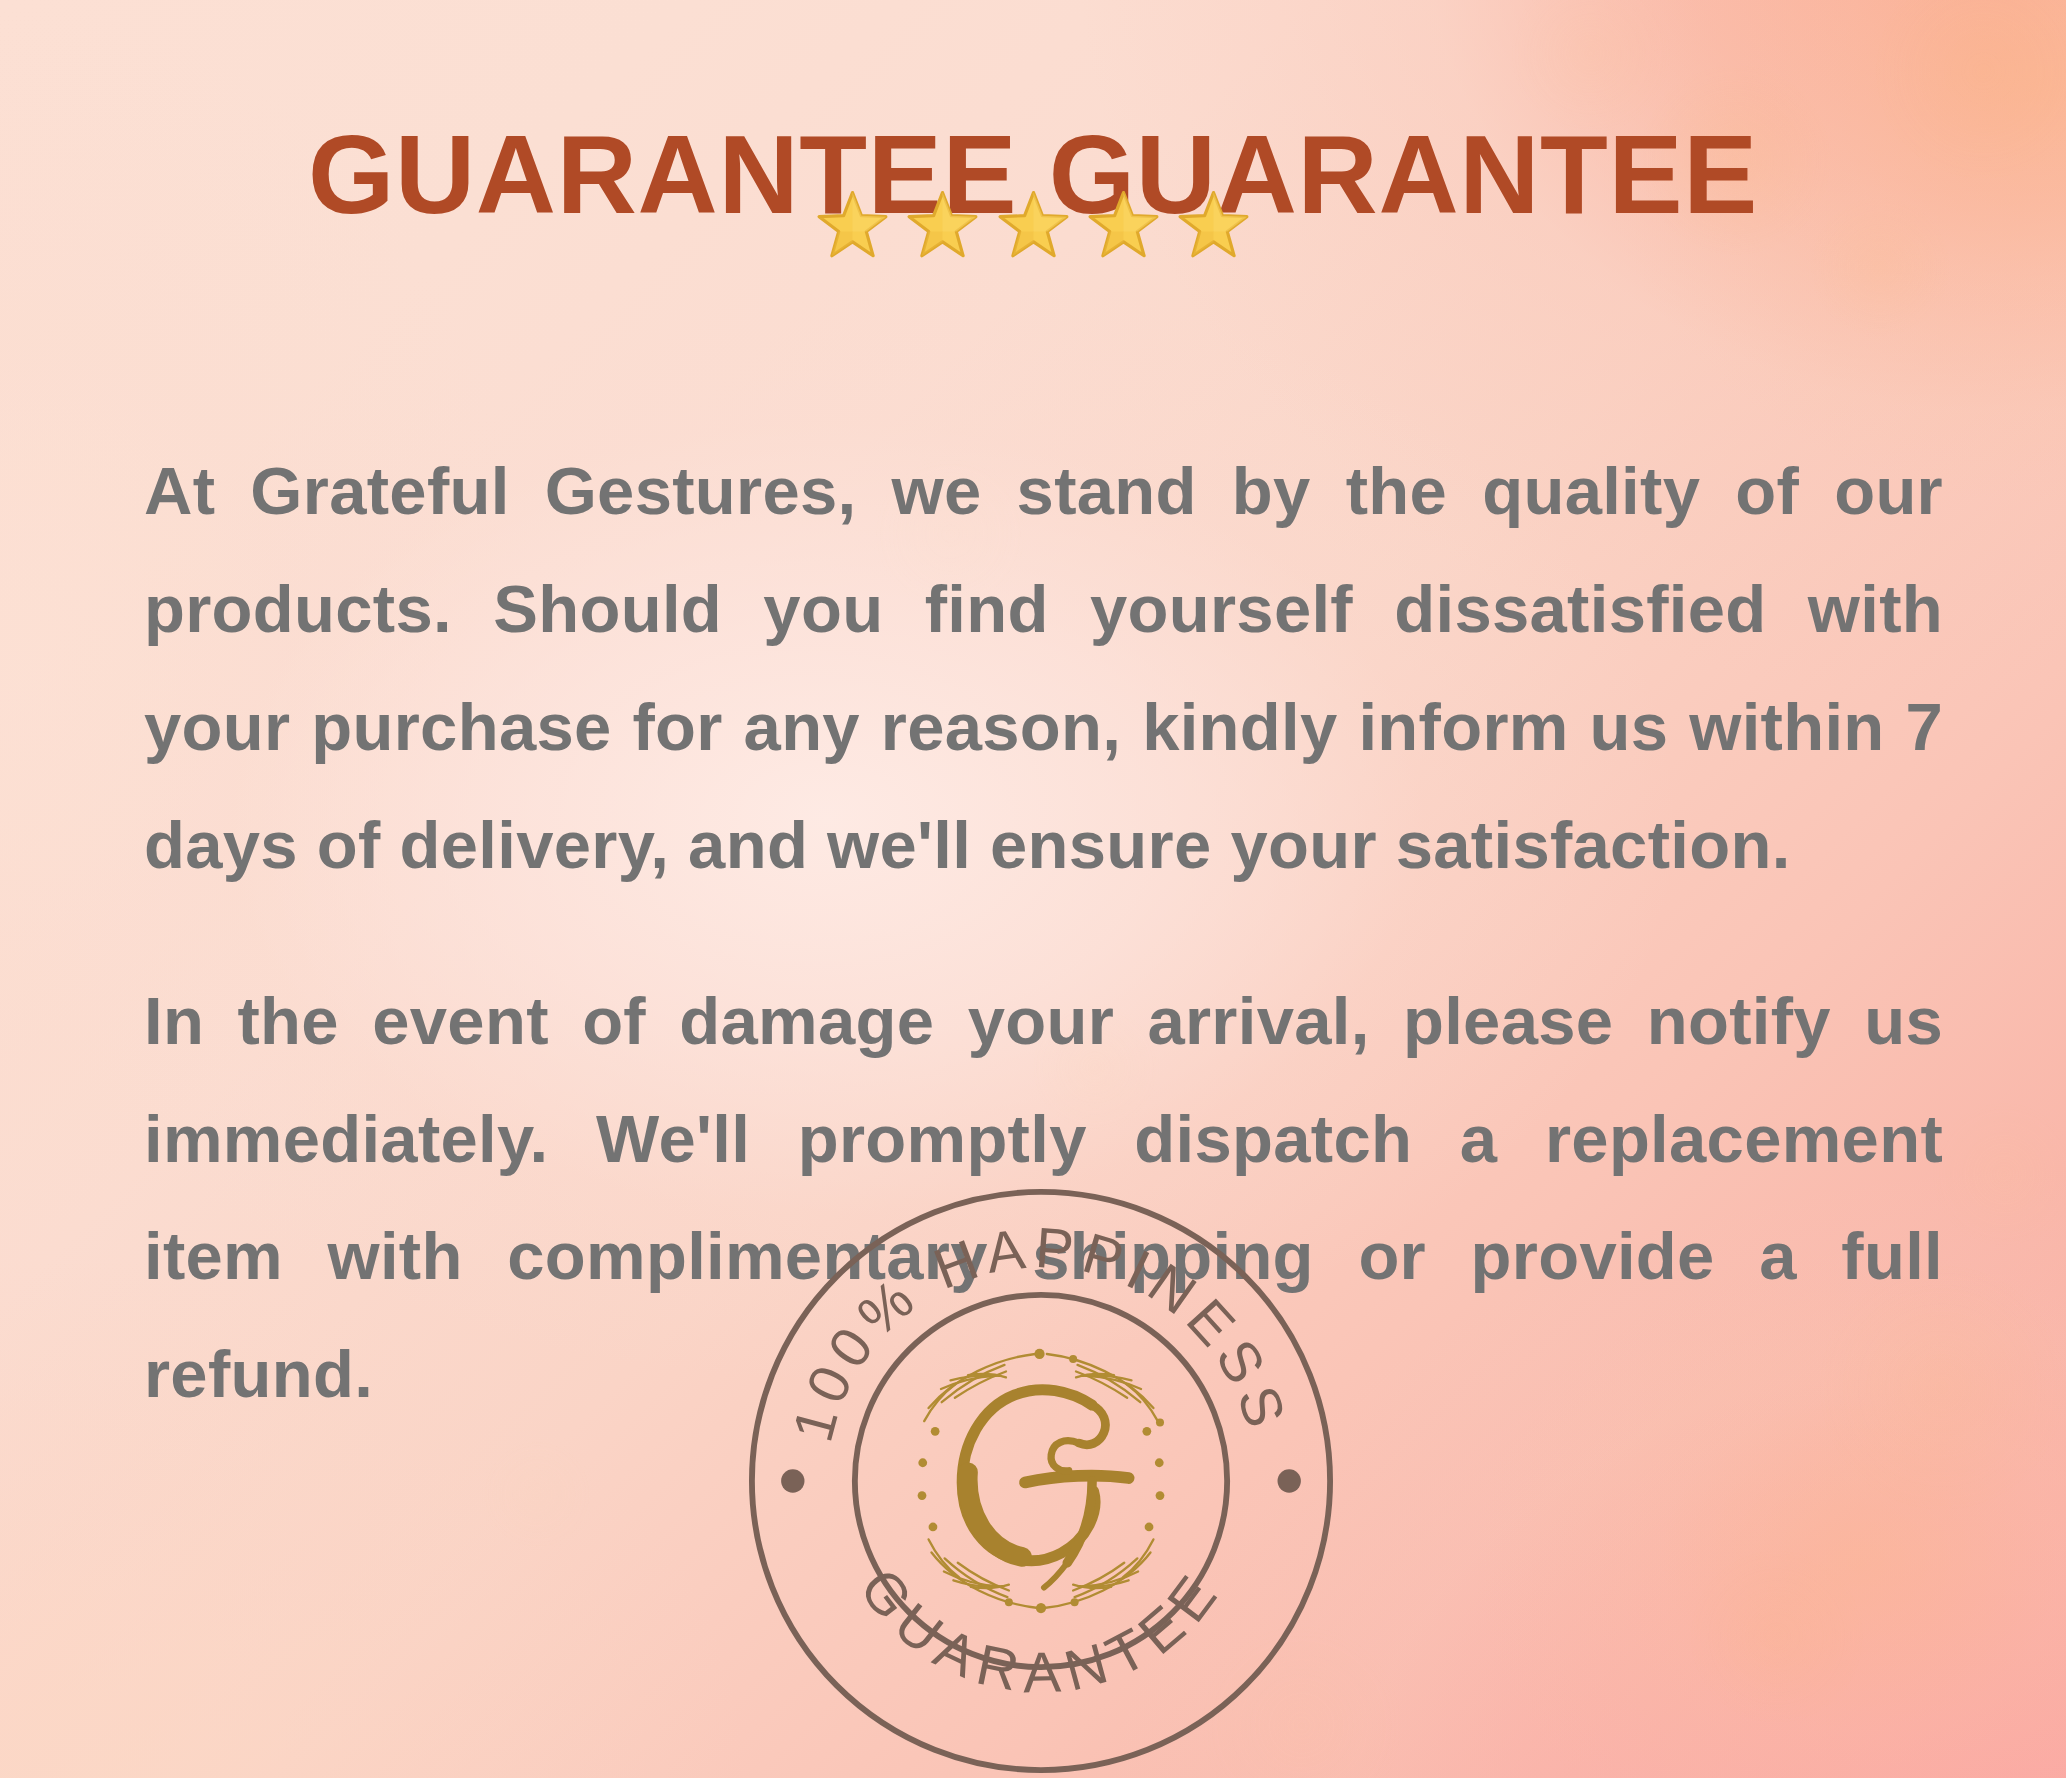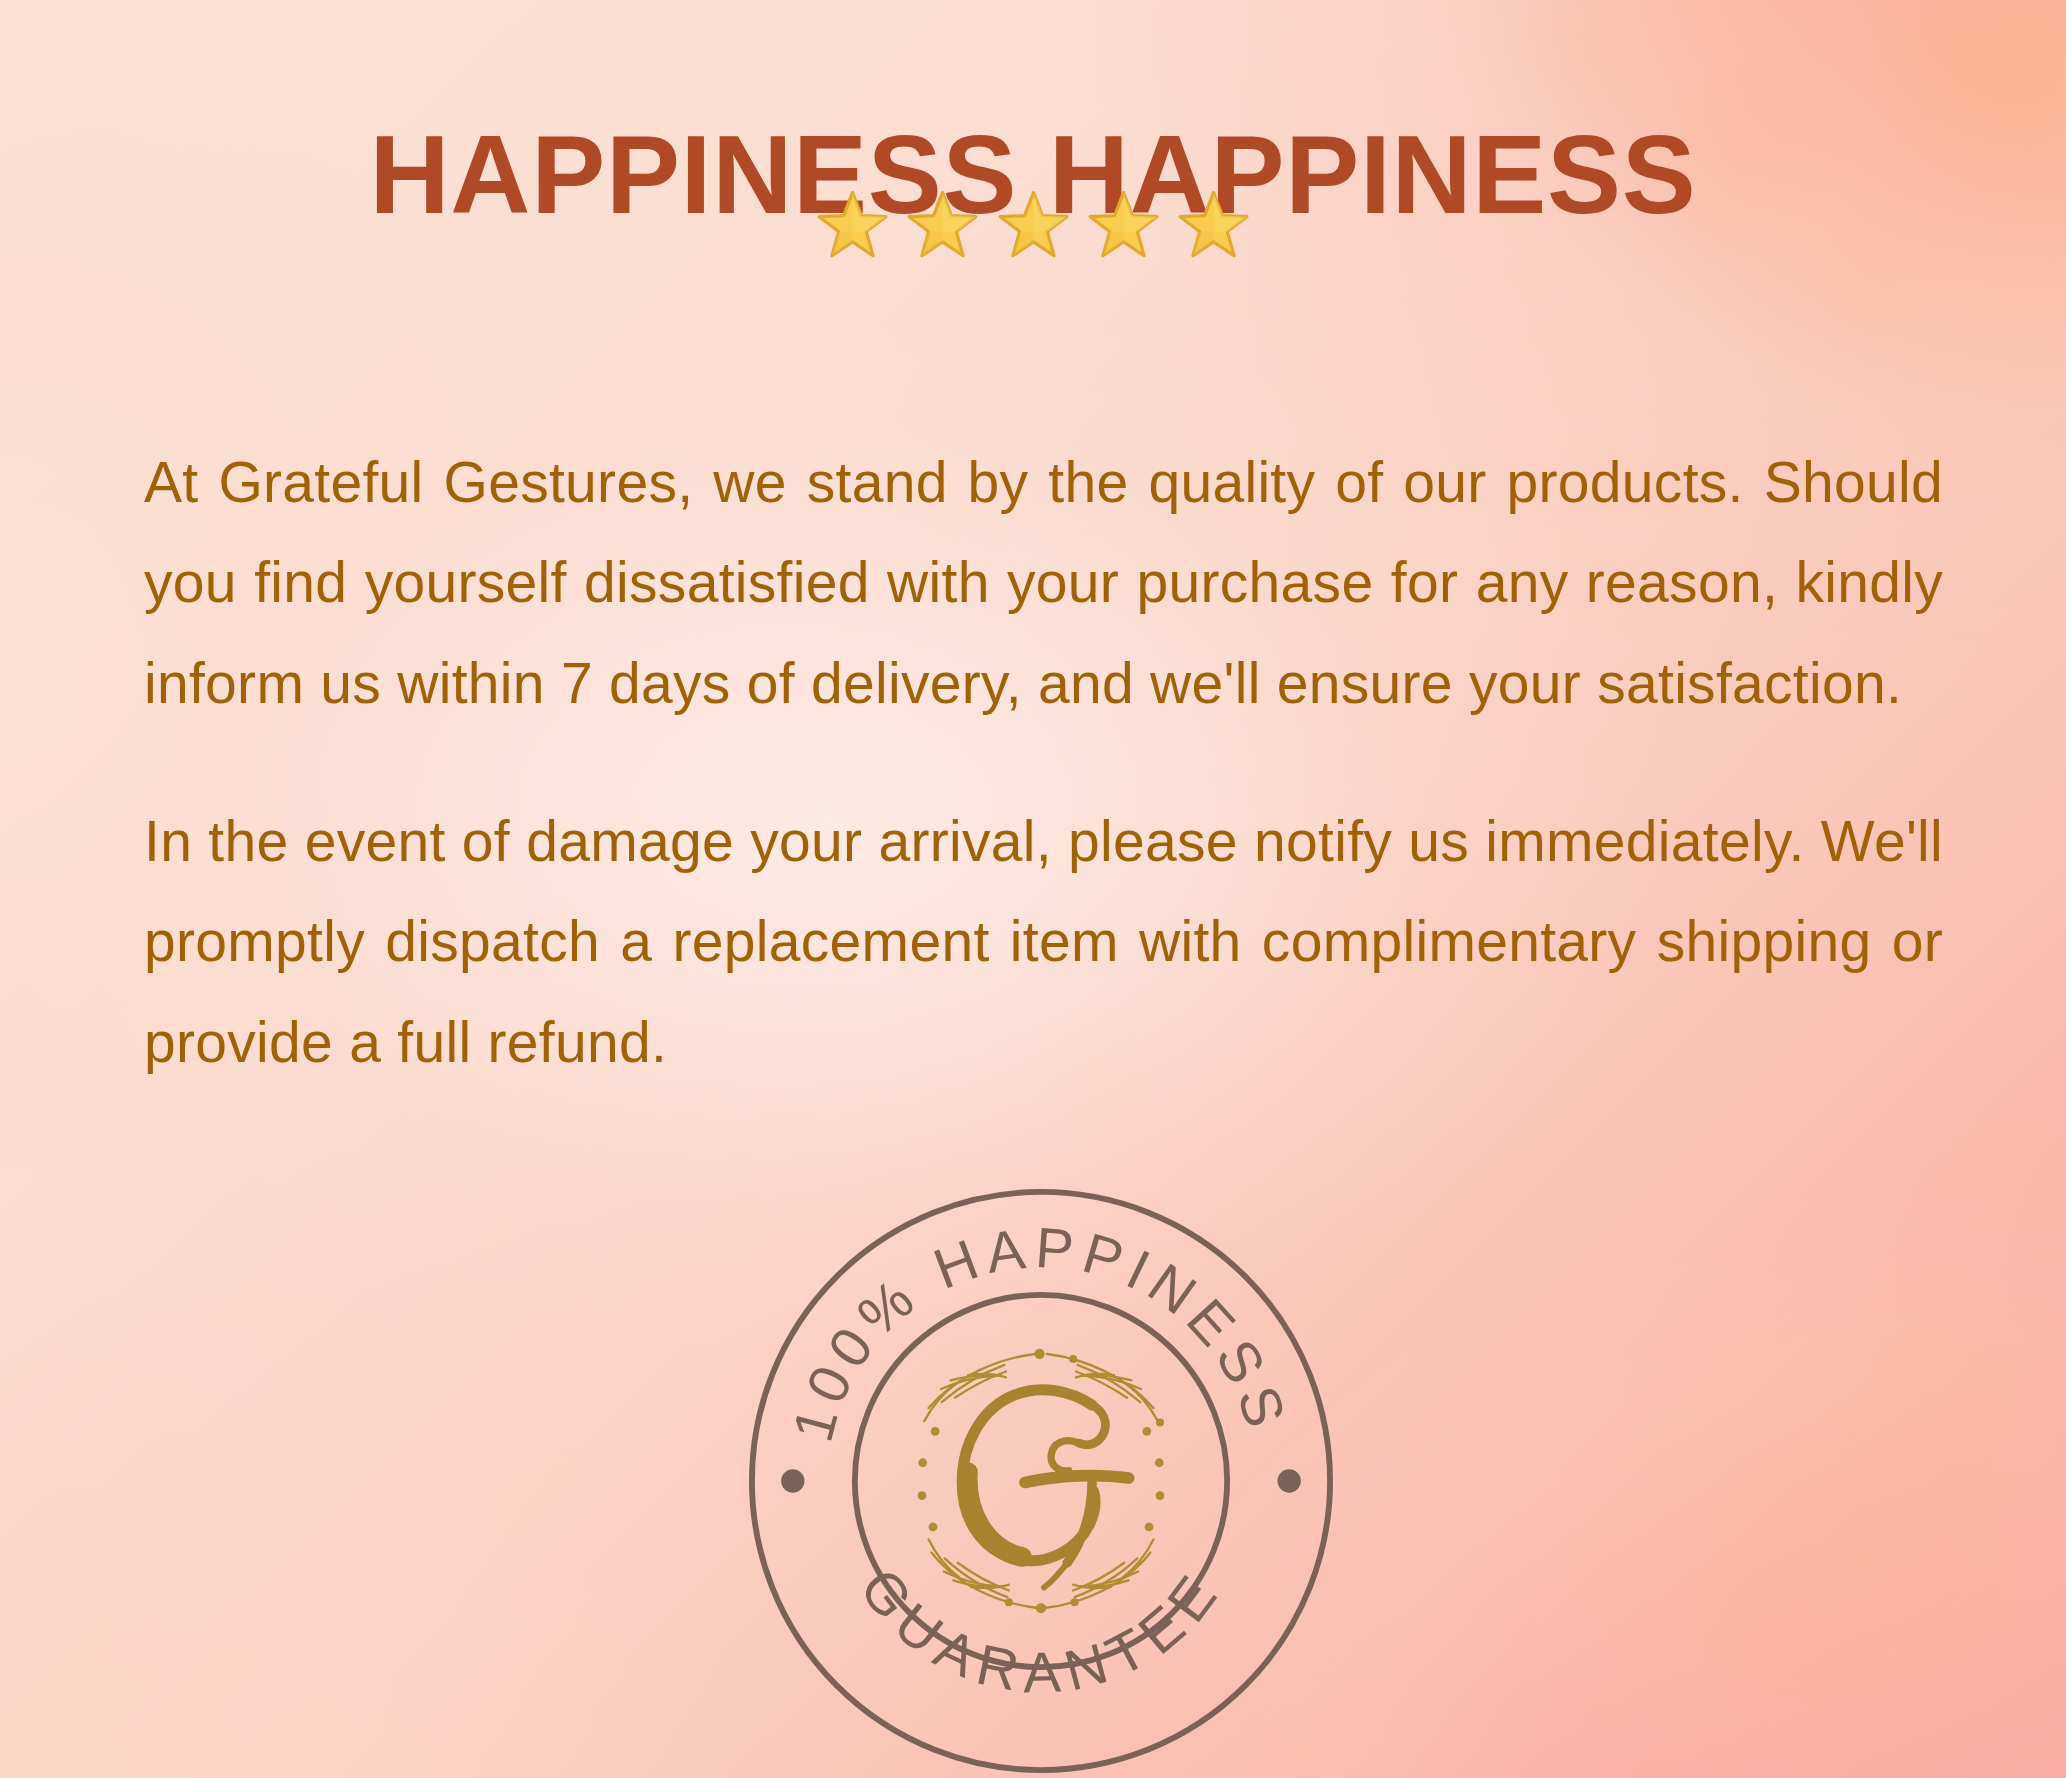--- a/index.html
+++ b/index.html
@@ -131,26 +131,27 @@
     width: 71px;
     height: 71px;
   }
 
   
   .body-copy {
     position: absolute;
     left: 144px;
     top: 432px;
     width: 1799px;
-    color: #a16207;
+    color: #737373;
     font-family: "Liberation Sans", sans-serif;
-    font-size: 57px;
+    font-size: 67px;
     line-height: 1.76;
     text-align: justify;
     letter-spacing: 0.3px;
+    font-weight: bold;
   }
   .body-copy p {
     margin: 0 0 58px 0;
   }
   .body-copy p:last-child {
     margin-bottom: 0;
   }
   .body-copy p.last-flush {
     text-align-last: left;
   }
@@ -179,21 +180,21 @@
   <div class="bg-layer bg-bl"></div>
   <div class="bg-layer bg-tr"></div>
   <div class="bg-layer bg-tr2"></div>
   <div class="bg-layer bg-br"></div>
   <div class="bg-layer bg-br2"></div>
   <div class="bg-layer bg-center"></div>
   <div class="bg-layer bg-mottle"></div>
 
   <div class="content">
 
-    <h1 class="title">HAPPINESS HAPPINESS</h1>
+    <h1 class="title">GUARANTEE GUARANTEE</h1>
 
     <div class="stars">
       <span class="star-wrap">
         <svg class="star" viewBox="0 0 100 100" aria-hidden="true">
           <path d="M50 5 L62.5 37.5 L97 39 L69.5 60 L79 94 L50 74.5 L21 94 L30.5 60 L3 39 L37.5 37.5 Z" fill="#f9ce50" stroke="#e0a92c" stroke-width="4.5" stroke-linejoin="round"></path>
           <path d="M50 5 L62.5 37.5 L97 39 L69.5 60 L50 60 Z" fill="#fbd766" opacity="0.55"></path>
           <path d="M50 74.5 L21 94 L30.5 60 L50 60 Z" fill="#f0bd3e" opacity="0.45"></path>
         </svg>
       </span>
       <span class="star-wrap">

